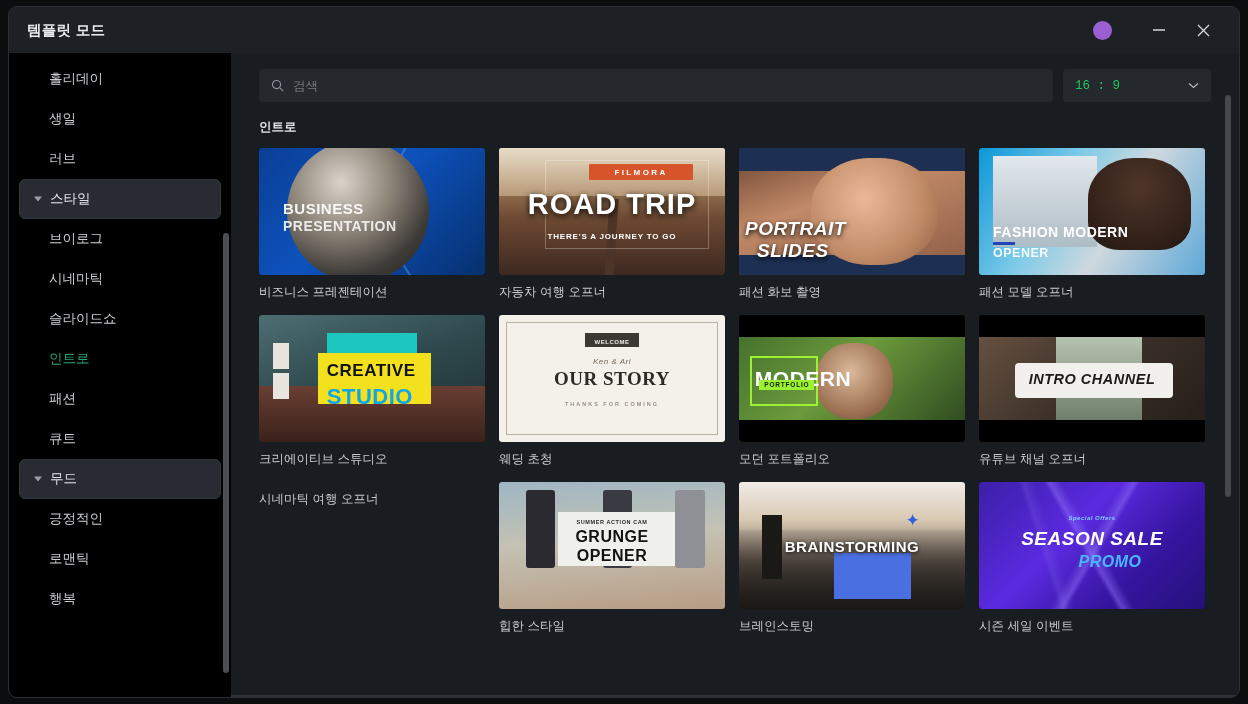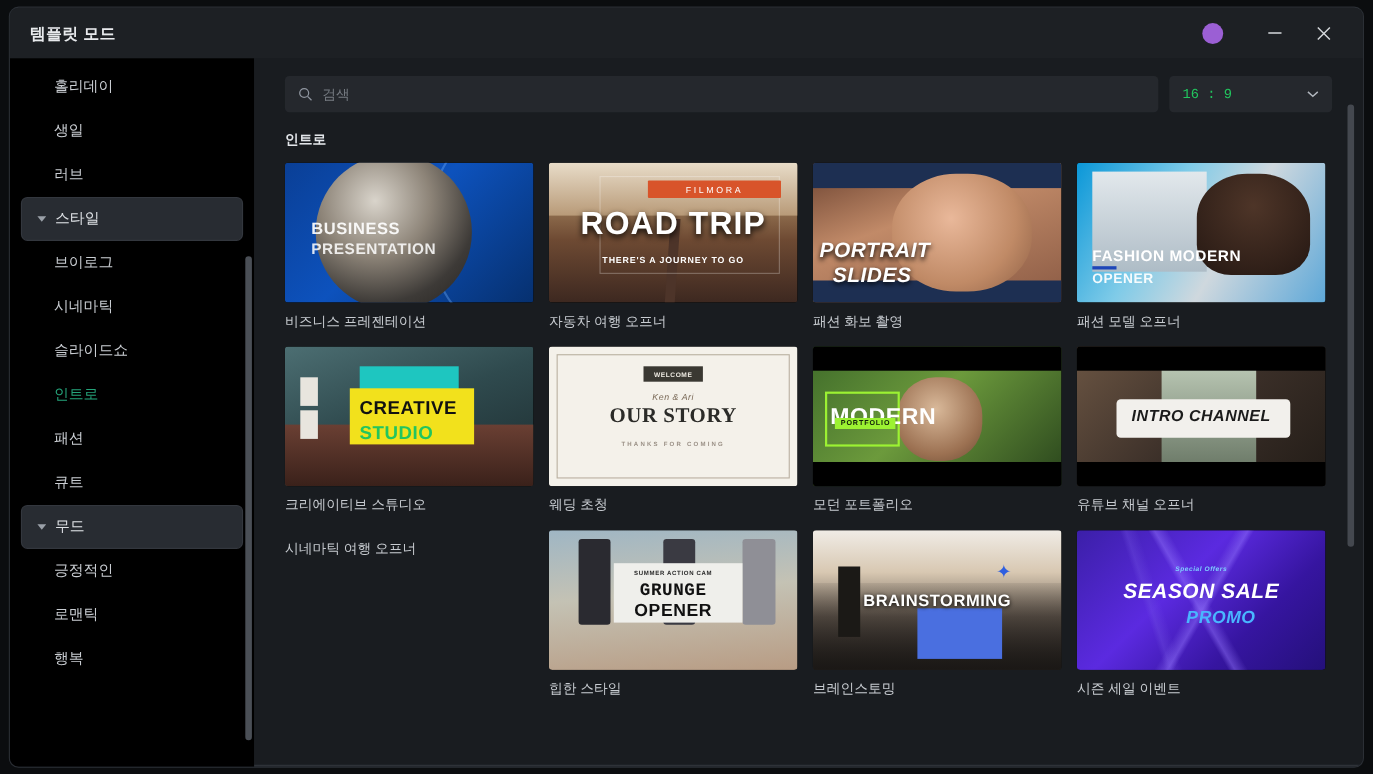--- a/index.html
+++ b/index.html
@@ -150,22 +150,22 @@
   .b-circ {
     position:absolute; left:28px; top:-8px; width:142px; height:142px;
     border-radius:50%;
     background: radial-gradient(circle at 38% 30%, #d9d4cb 0%, #8d8478 38%, #3d3a37 70%, #23201d 100%);
   }
   .b-ring{position:absolute;right:-24px;top:-30px;width:120px;height:180px;border:2px solid rgba(120,180,255,.35);border-radius:50%;}
   
   .r-bg { background: linear-gradient(180deg,#c8b49a 0%,#9b7a57 28%,#6e4a33 55%,#3d2820 100%); }
   .r-sky{position:absolute;left:0;right:0;top:0;height:38%;background:linear-gradient(180deg,#e8dcc8,#b89a78);}
   .r-road{position:absolute;left:48%;top:40%;width:9px;height:60%;background:#4d3429;transform:skewX(-4deg);}
-  .r-chip{position:absolute;left:90px;top:16px;width:121px;height:16px;background:#d8542a;border-radius:1px;
-          display:flex;align-items:center;justify-content:center;color:#fff;font-size:8px;letter-spacing:2.4px;font-weight:normal;}
+  .r-chip{position:absolute;left:90px;top:16px;width:104px;height:16px;background:#d8542a;border-radius:1px;
+          display:flex;align-items:center;justify-content:center;color:#fff;font-size:8px;letter-spacing:2.4px;font-weight:bold;}
   .r-box{position:absolute;left:46px;top:12px;right:16px;bottom:26px;border:1px solid rgba(255,255,255,.28);}
   
   .p-bg { background: linear-gradient(160deg,#6b4230 0%,#c18a68 40%,#8a5a44 100%); }
   .p-face{position:absolute;left:32%;top:8%;width:56%;height:84%;border-radius:46%;
           background:radial-gradient(circle at 42% 38%,#e9b89a,#c08a66 60%,#8d5f45);}
   .p-top{position:absolute;left:0;right:0;top:0;height:18%;background:#1d2f52;}
   .p-bot{position:absolute;left:0;right:0;bottom:0;height:16%;background:#1d2f52;}
   
   .f-bg{background:linear-gradient(120deg,#0a97d8 0%,#7fcbe8 35%,#cfd8de 60%,#5ea8d8 100%);}
   .f-bldg{position:absolute;left:6%;top:6%;width:46%;height:72%;background:linear-gradient(180deg,#e2e8ec,#aebcc6);}
@@ -367,21 +367,21 @@
             <div class="card">
               <div class="thumb">
                 <div class="fill">
                   <div class="fill c-bg"></div>
                   <div class="c-screen"></div>
                   <div class="c-table"></div>
       <div class="c-frame" style="top:22%"></div>
                   <div class="c-frame" style="top:46%"></div>
       <div class="c-yel"></div>
       <div class="tx" style="left:30%;top:36%;font-size:17px;color:#111;">CREATIVE</div>
-      <div class="tx" style="left:30%;top:54%;font-size:17px;color:#22c55e;">STUDIO</div>
+      <div class="tx" style="left:30%;top:54%;font-size:22px;color:#0ea5e9;">STUDIO</div>
                 </div>
               </div>
               <div class="card-label">크리에이티브 스튜디오</div>
             </div>
             <div class="card">
               <div class="thumb">
                 <div class="fill">
                   <div class="fill w-bg"></div>
                   <div class="w-border"></div>
                   <div class="w-ribbon"></div>
@@ -425,21 +425,21 @@
             </div>
             <div class="card">
               <div class="thumb">
                 <div class="fill">
                   <div class="fill g-bg"></div>
       <div class="g-fig" style="left:12%"></div>
                   <div class="g-fig" style="left:46%;background:#3a3a42"></div>
       <div class="g-fig" style="left:78%;background:#8f8f96"></div>
       <div class="g-white"></div>
       <div class="tx" style="left:0;right:0;top:29%;text-align:center;font-size:5.5px;color:#2a2a2a;letter-spacing:.6px;">SUMMER ACTION CAM</div>
-      <div class="tx" style="left:0;right:0;top:36%;text-align:center;font-size:16px;color:#111;font-family:Liberation Mono, monospace;">GRUNGE</div>
+      <div class="tx" style="left:0;right:0;top:36%;text-align:center;font-size:16px;color:#111;">GRUNGE</div>
       <div class="tx" style="left:0;right:0;top:51%;text-align:center;font-size:16px;color:#111;">OPENER</div>
                 </div>
               </div>
               <div class="card-label">힙한 스타일</div>
             </div>
             <div class="card">
               <div class="thumb">
                 <div class="fill">
                   <div class="fill bs-bg"></div>
                   <div class="bs-city"></div>

